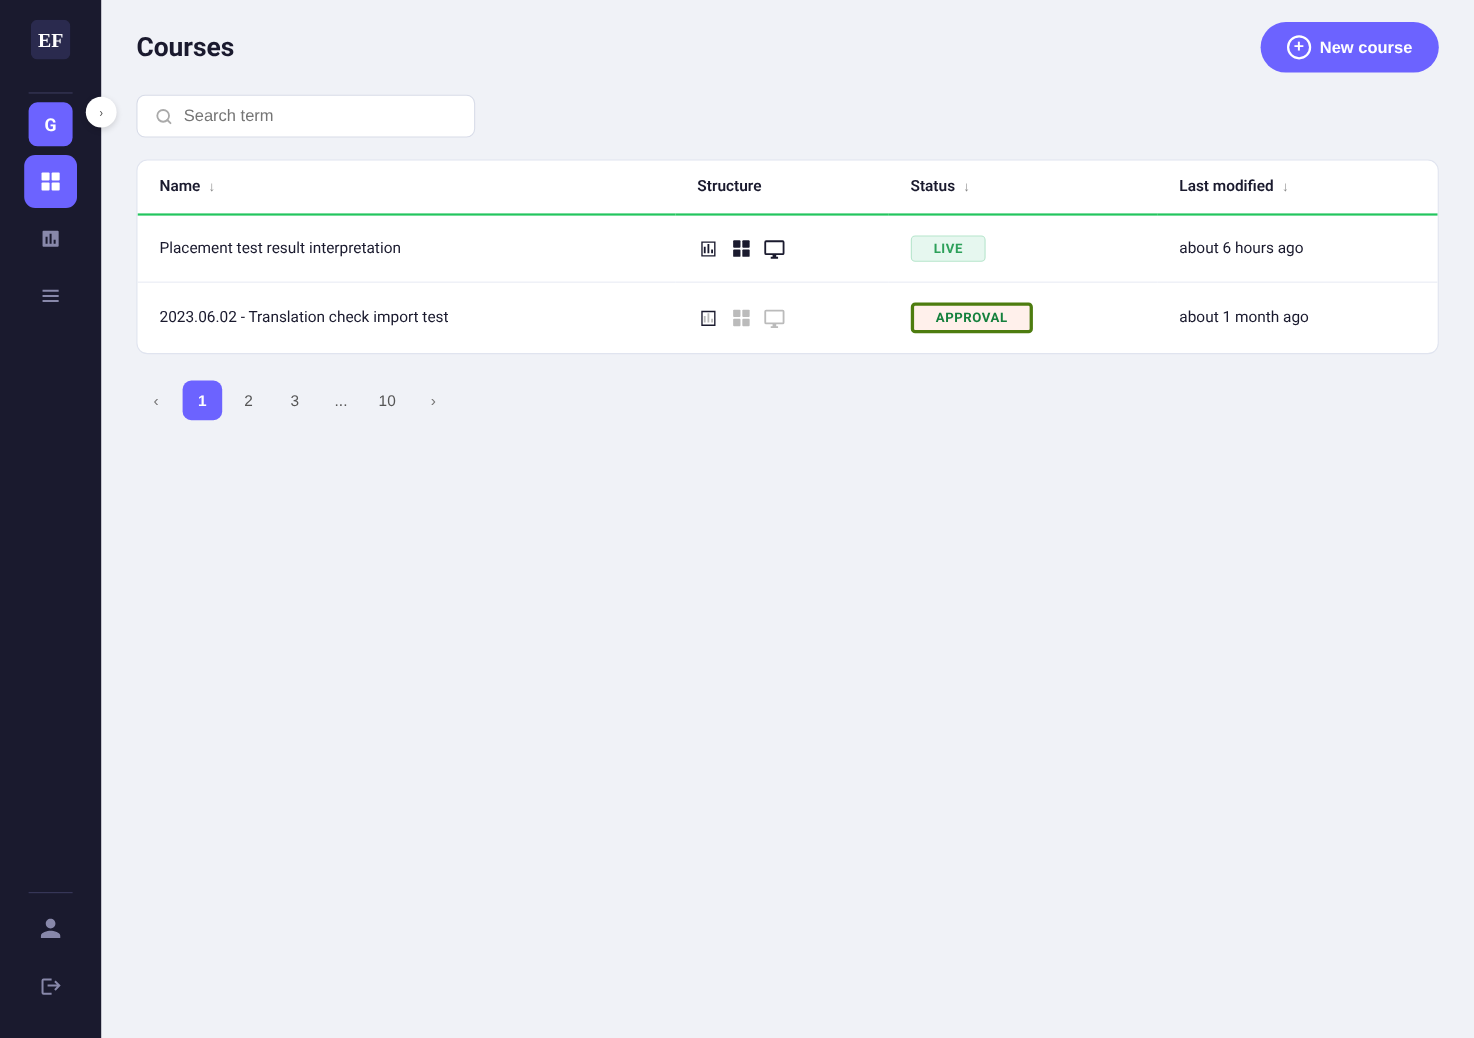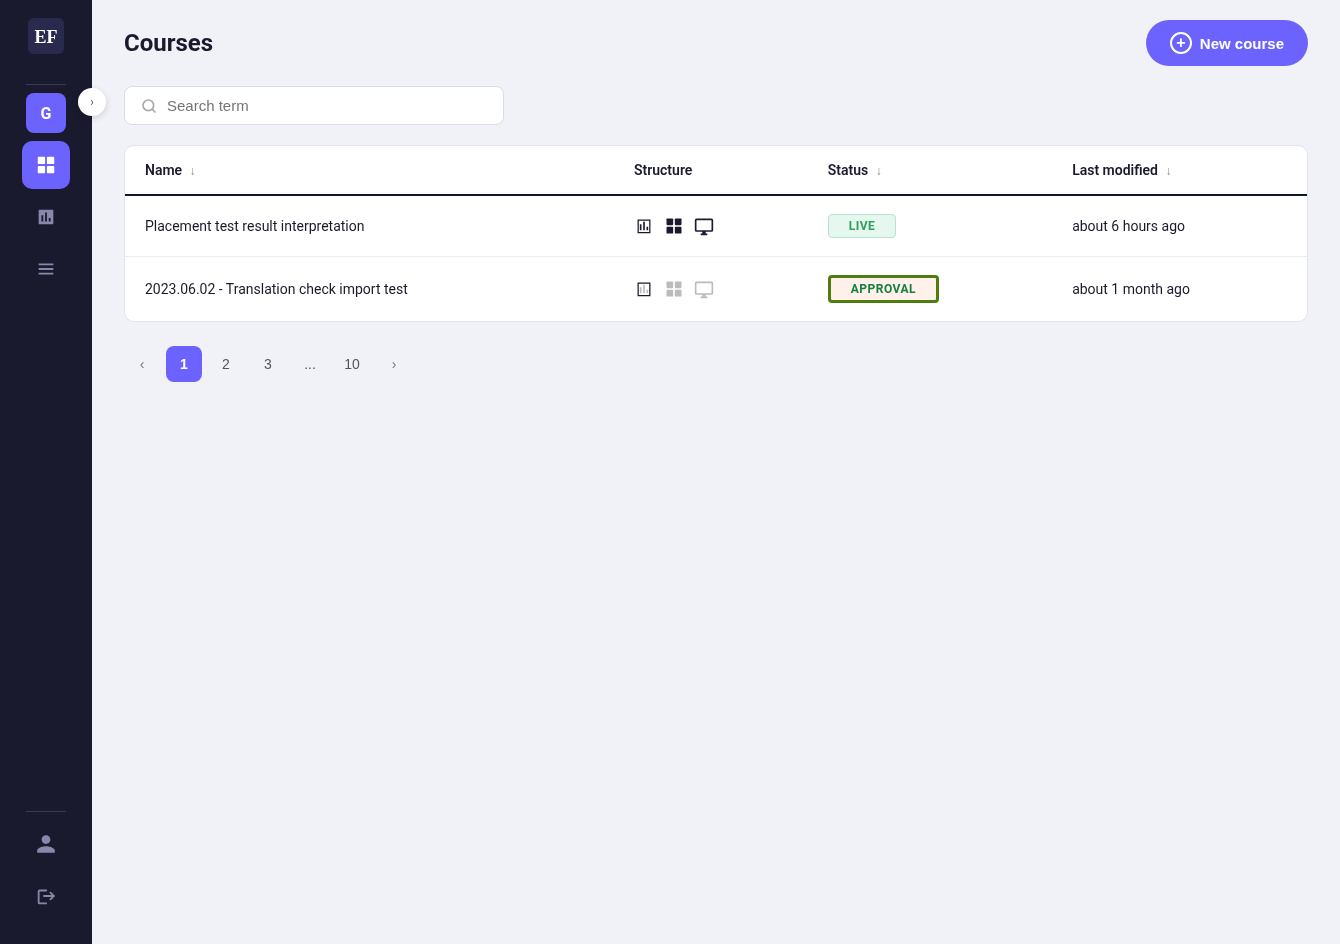--- a/index.html
+++ b/index.html
@@ -151,21 +151,21 @@
     .search-wrapper {
       margin-bottom: 20px;
     }
     .search-box {
       display: flex;
       align-items: center;
       background: white;
       border: 1.5px solid #d8dce8;
       border-radius: 8px;
       padding: 10px 16px;
-      width: 380px;
+      width: 308px;
       gap: 10px;
     }
     .search-box svg { color: #aaa; flex-shrink: 0; }
     .search-input {
       border: none;
       outline: none;
       font-size: 15px;
       color: #aaa;
       flex: 1;
       background: transparent;
@@ -176,21 +176,21 @@
       background: white;
       border-radius: 10px;
       overflow: hidden;
       border: 1px solid #e0e4ef;
     }
     .table {
       width: 100%;
       border-collapse: collapse;
     }
     .table thead tr {
-      border-bottom: 2px solid #0f172a;
+      border-bottom: 2px solid #22c55e;
     }
     .table th {
       padding: 16px 20px;
       text-align: left;
       font-size: 14px;
       font-weight: 600;
       color: #1a1a2e;
       white-space: nowrap;
     }
     .table th .sort-icon {

